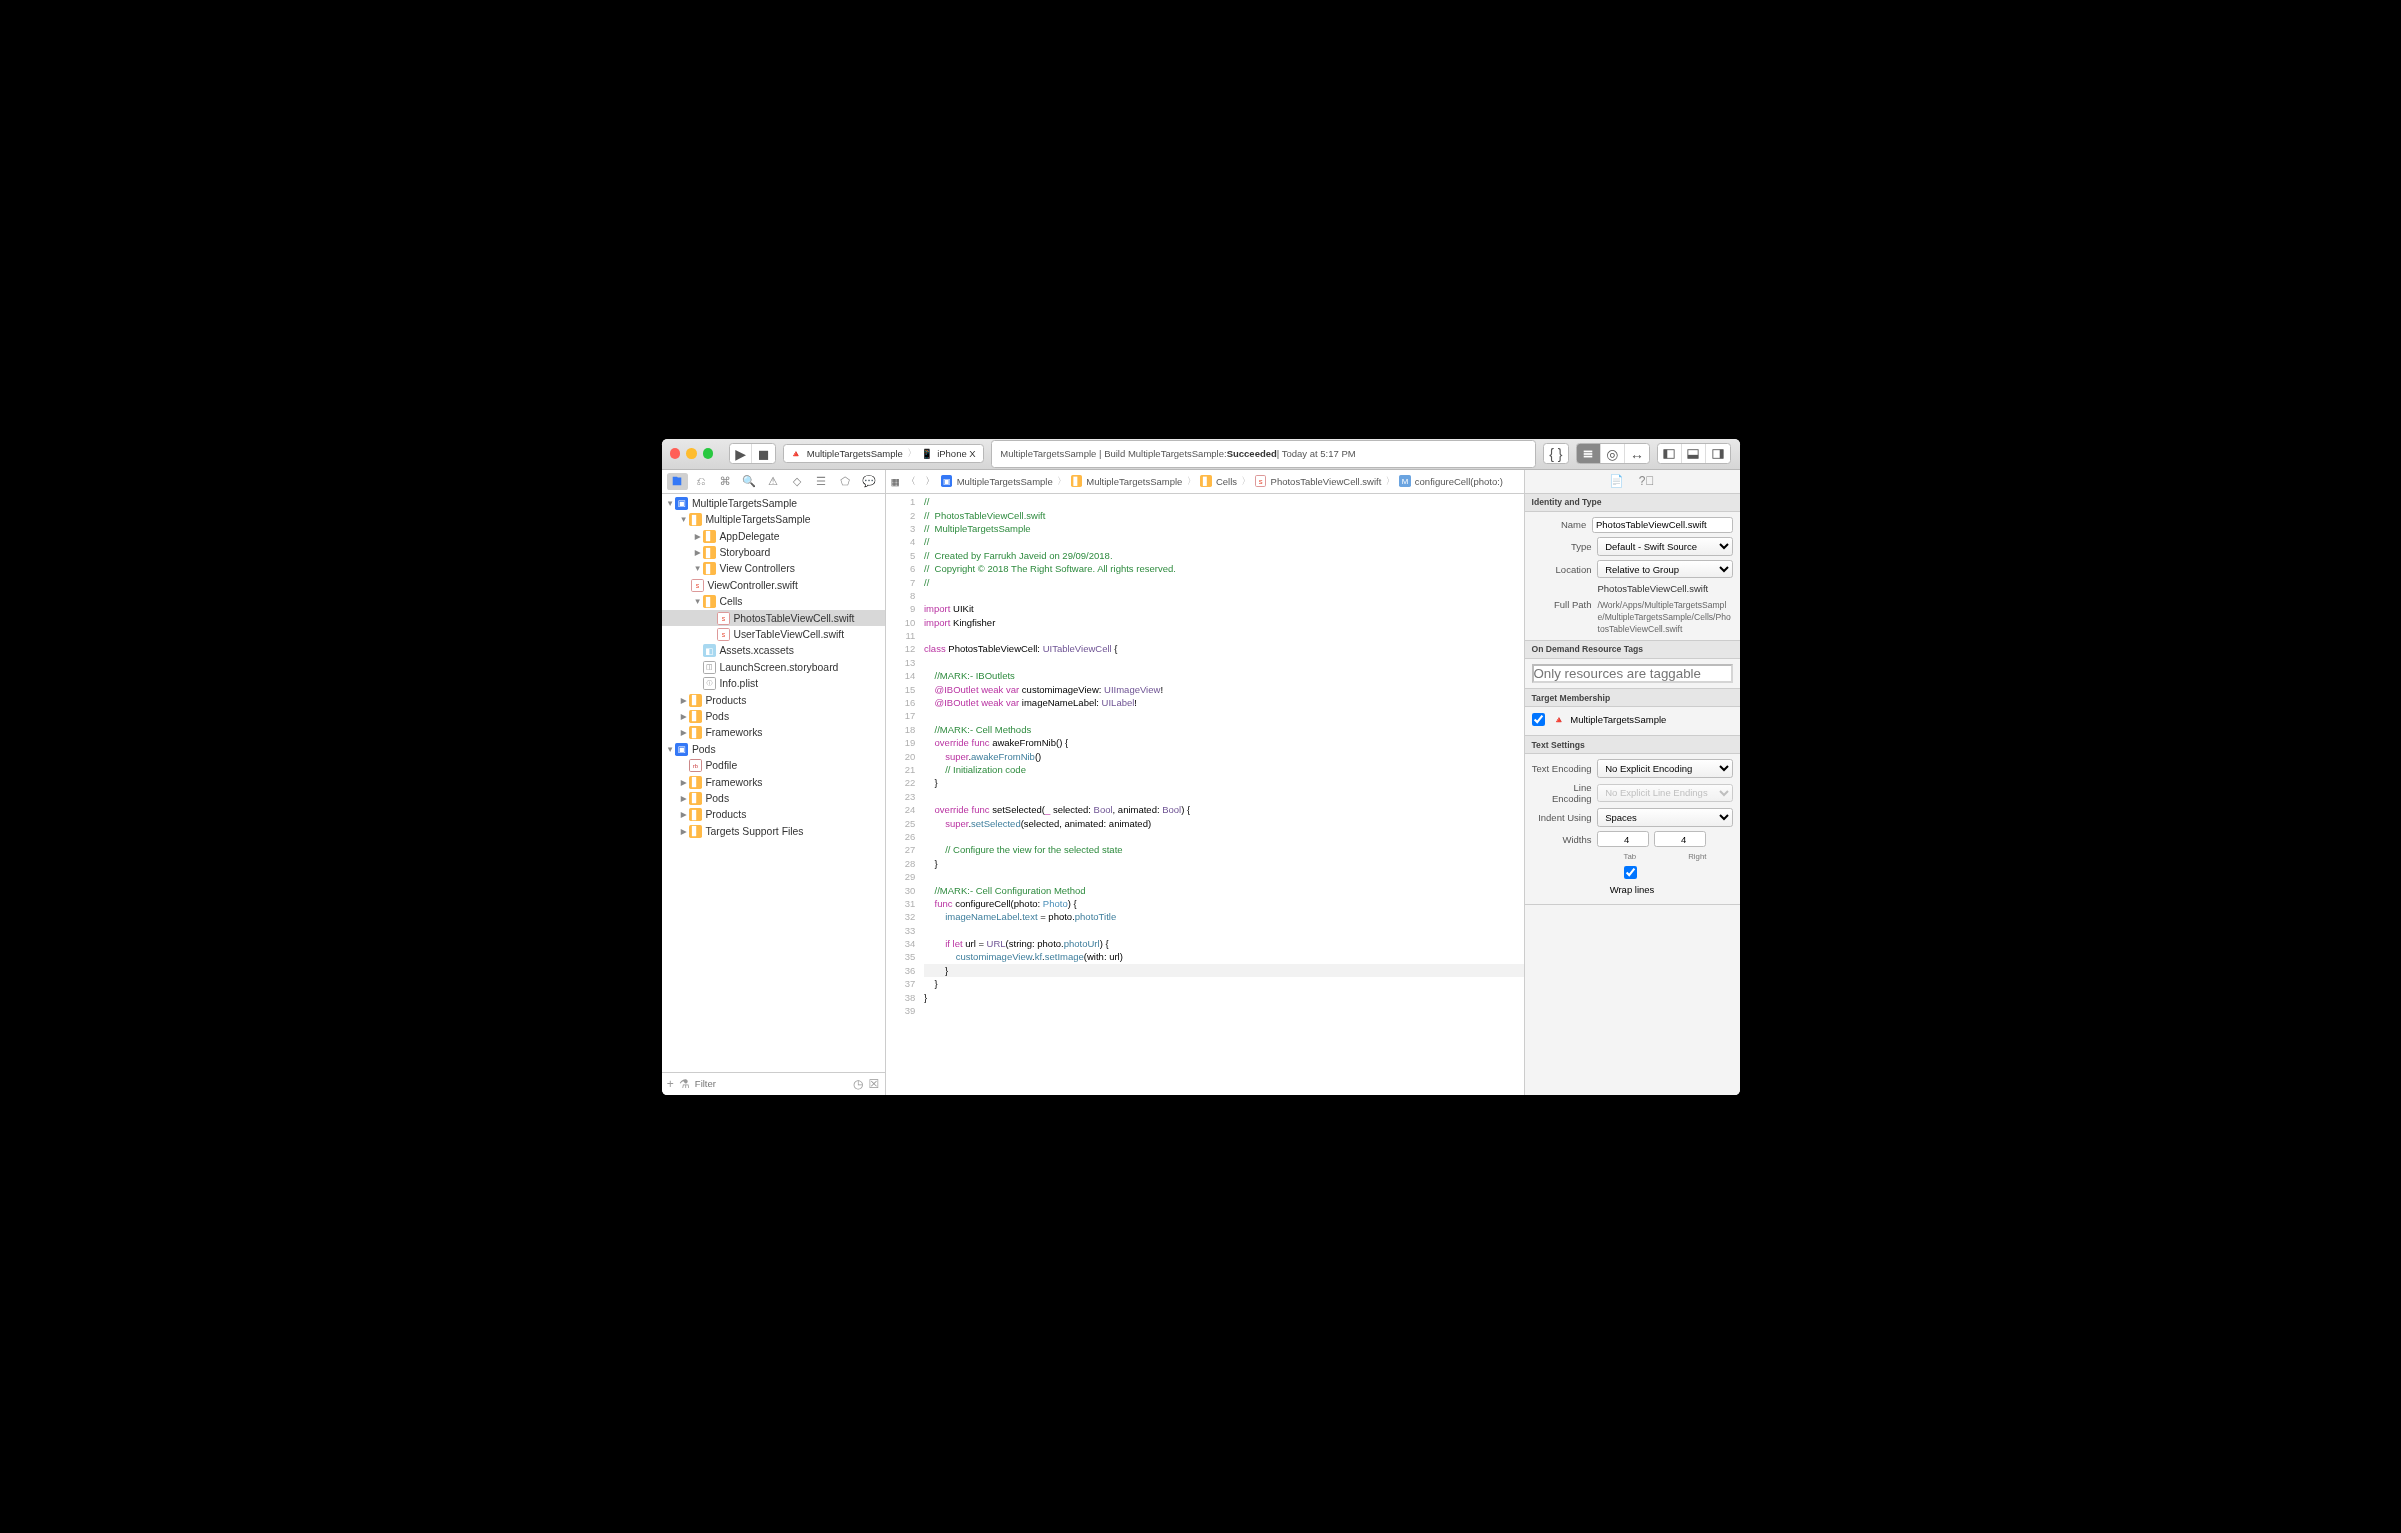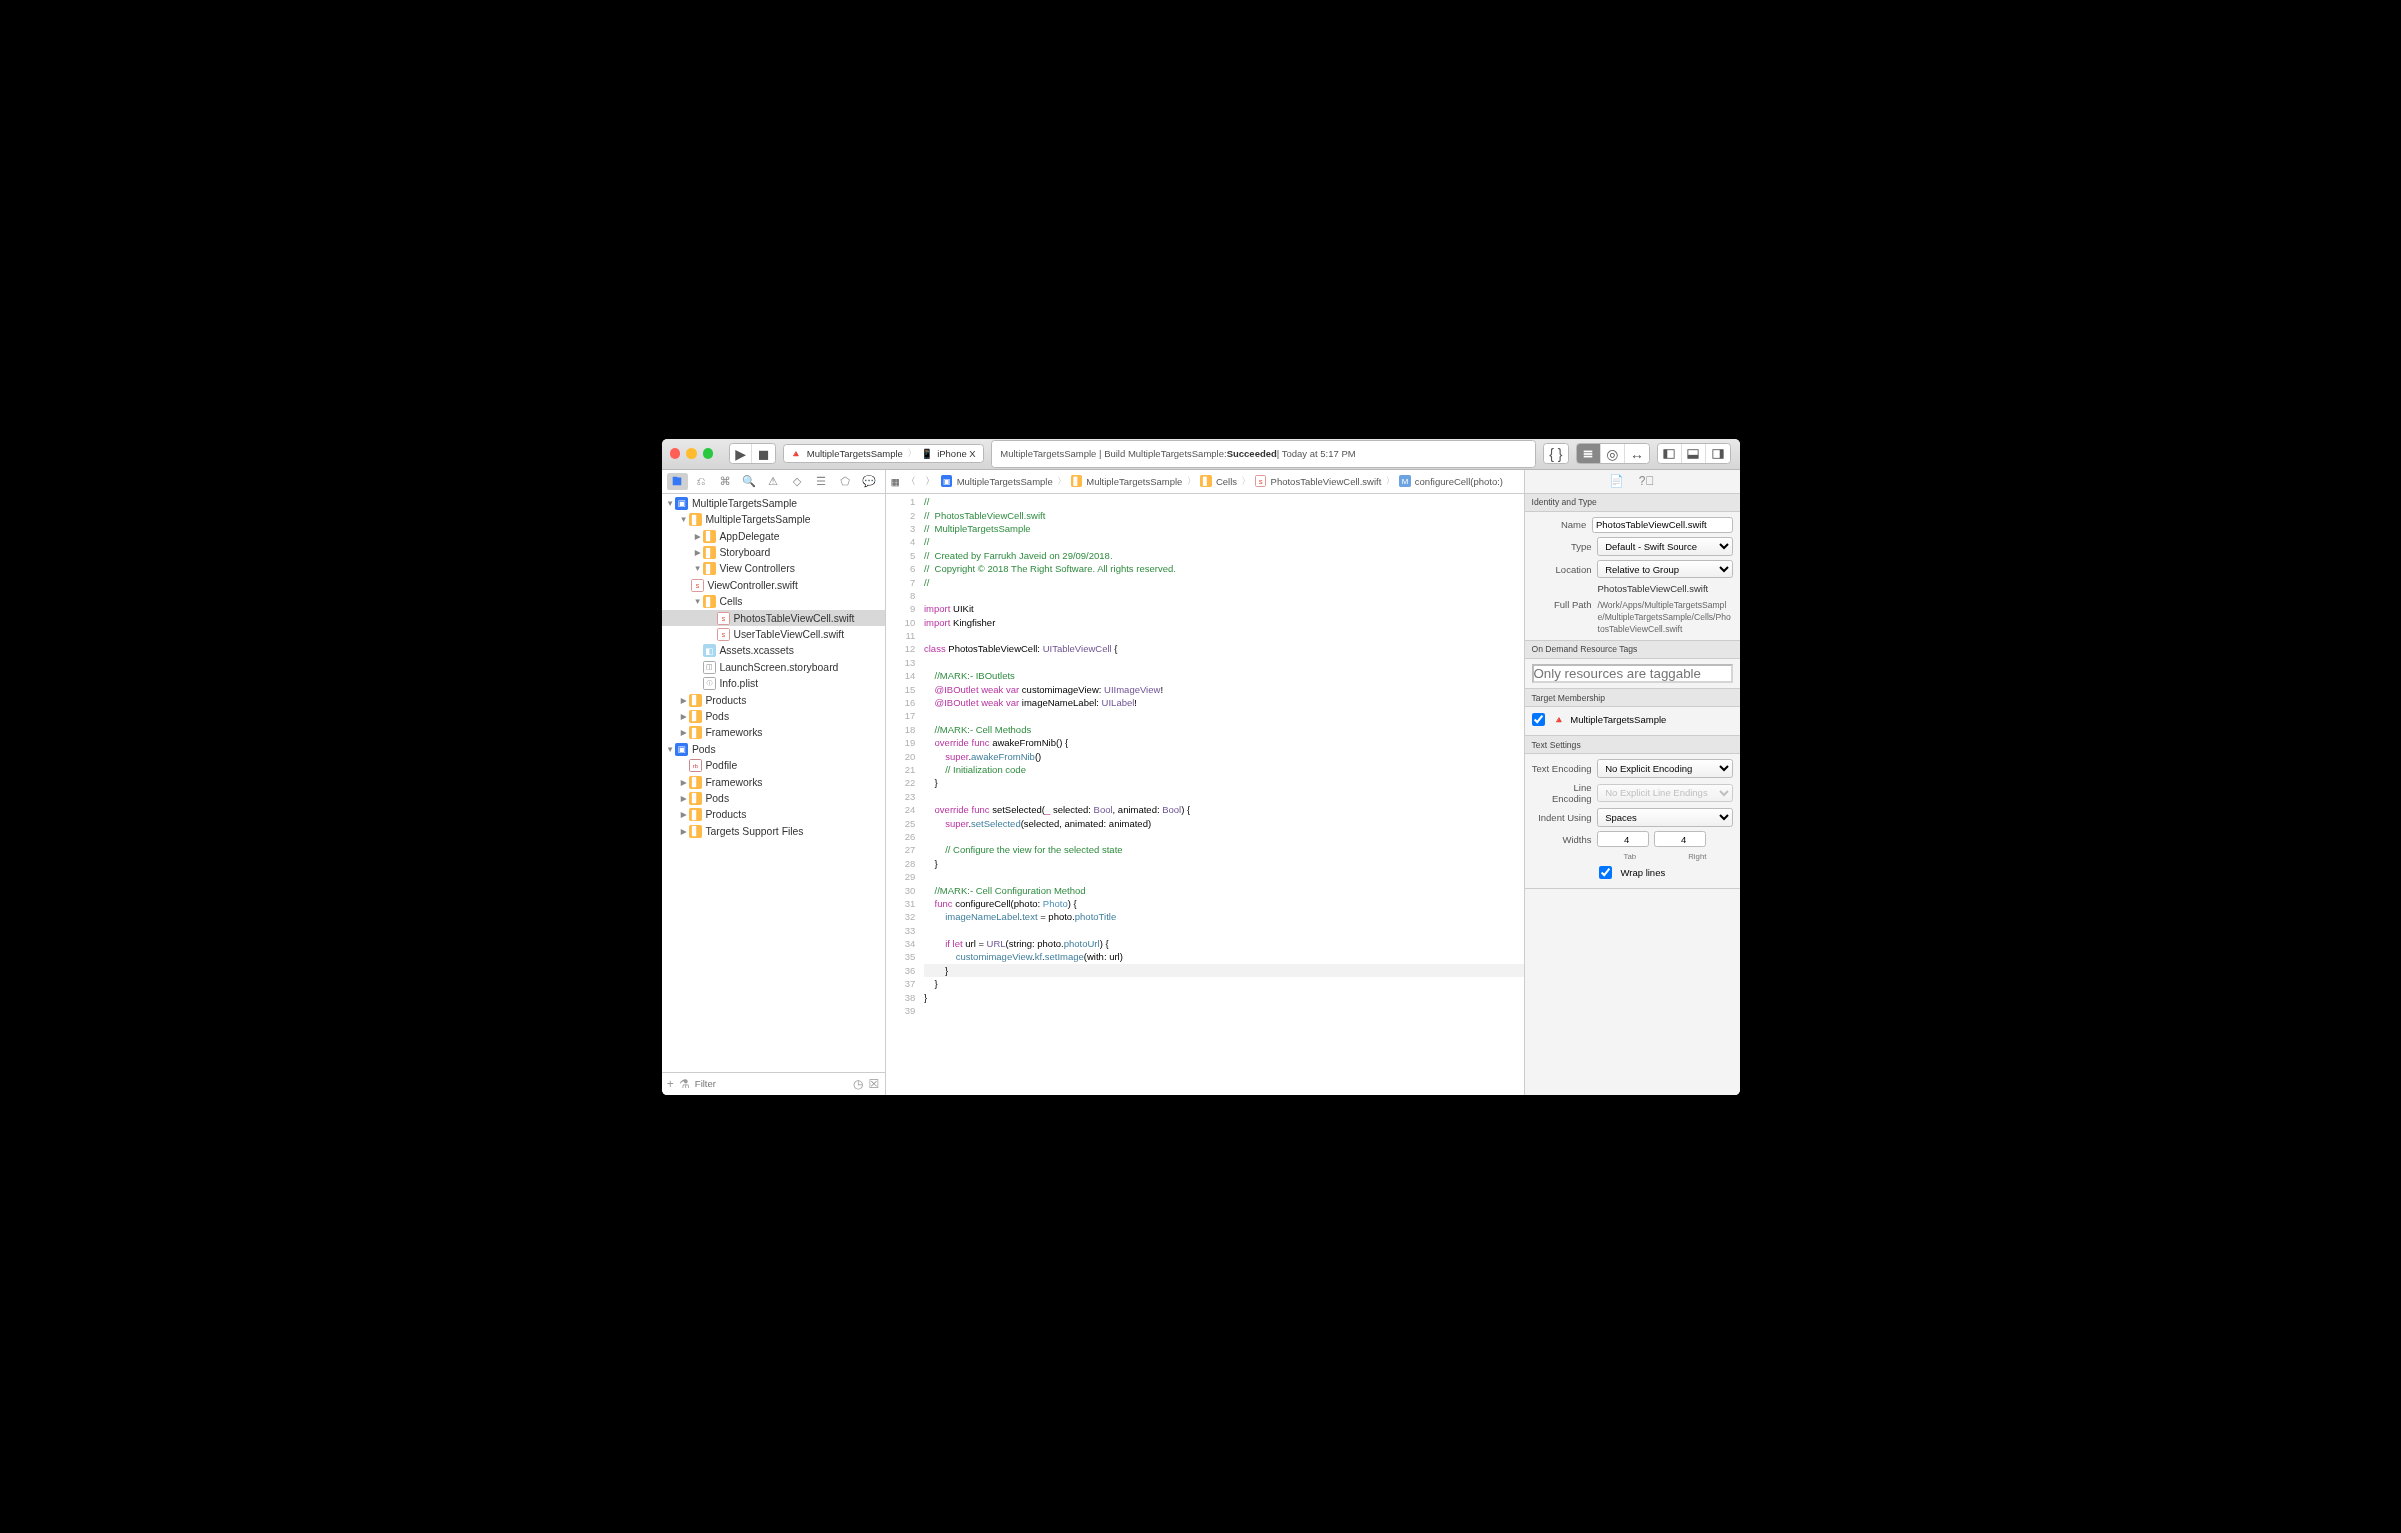--- a/index.html
+++ b/index.html
@@ -58,21 +58,21 @@
 .c-type { color: #4a8fb8; }
 .c-type2 { color: #6f5494; }
 .c-prop { color: #3e7e9c; }
 .c-method { color: #3e7e9c; }
 .c-attr { color: #b933a2; }
 .inspector { width: 216px; background: #f4f4f4; border-left: 0.9px solid #ccc; font-size: 9.5px; overflow: auto; }
 .insp-tabs { height: 24px; border-bottom: 0.9px solid #ccc; display: flex; align-items: center; justify-content: center; gap: 14px; }
 .insp-tabs .it { color: #888; font-size: 12px; }
 .insp-tabs .it.active { color: #3478f6; }
 .insp-section { border-bottom: 0.9px solid #ccc; padding: 0; }
-.insp-header { background: #e6e6e6; padding: 3.5px 7px; font-size: 8.6px; font-weight: 400; color: #444; border-bottom: 0.9px solid #ccc; }
+.insp-header { background: #e6e6e6; padding: 3.5px 7px; font-size: 8.6px; font-weight: 700; color: #444; border-bottom: 0.9px solid #ccc; }
 .insp-body { padding: 5.2px 7px; }
 .insp-row { display: flex; align-items: center; margin-bottom: 4.3px; gap: 5.2px; }
 .insp-row label { width: 60px; text-align: right; color: #555; font-size: 9.5px; }
 .insp-row input[type=text], .insp-row select { flex: 1; font-size: 9.5px; padding: 1.7px 3.5px; border: 0.9px solid #bbb; border-radius: 2.6px; background: #fff; }
 .insp-row select { background: linear-gradient(#fff,#f0f0f0); }
 .insp-row input[type=number] { width: 52px; font-size: 9.5px; padding: 1.7px 3.5px; border: 0.9px solid #bbb; border-radius: 2.6px; text-align: right; }
 .insp-row .check { margin-right: 3.5px; }
 .fullpath { font-size: 8.6px; color: #666; line-height: 1.4; padding-left: 66px; word-break: break-all; }
 .loc-sub { font-size: 9.5px; color: #333; padding-left: 66px; margin-top: 1.7px; }
 .width-labels { display: flex; justify-content: space-around; font-size: 7.8px; color: #777; margin-top: 1.7px; }
@@ -445,21 +445,21 @@
           </div>
           <div class="insp-row">
             <label>Widths</label>
             <input type="number" value="4" style="">
             <input type="number" value="4" style="">
           </div>
           <div class="width-labels" style="padding-left:66px;">
             <span>Tab</span>
             <span>Right</span>
           </div>
-          <div class="insp-row" style="justify-content:center; margin-top:5.2px;">
+          <div class="insp-row" style="justify-content:center; margin-top:5.2px;flex-direction:column;">
             <input type="checkbox" checked="" class="check" style="">
             <span>Wrap lines</span>
           </div>
         </div>
       </div>
     </div>
   </div>
 </div>
 
 

